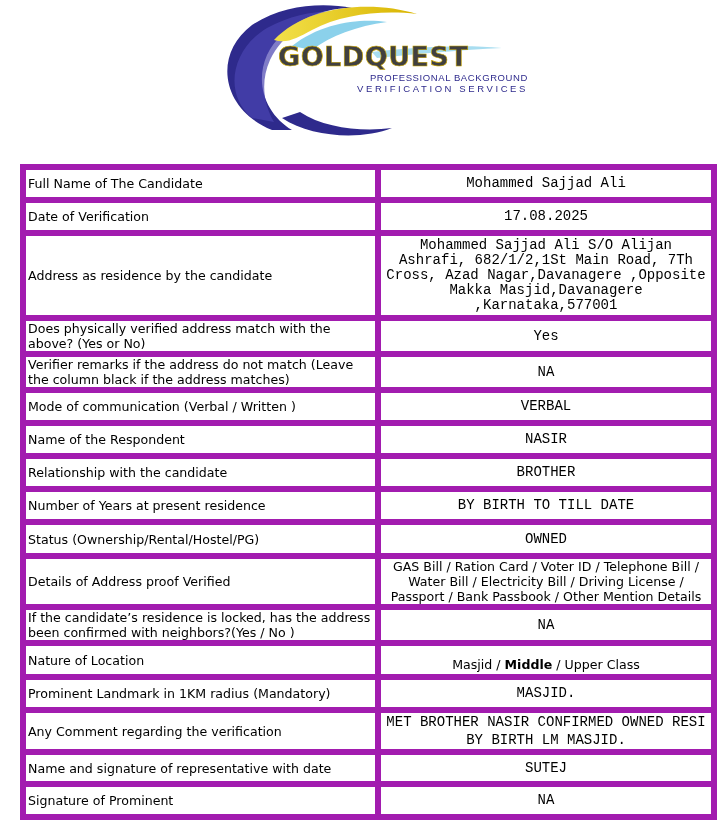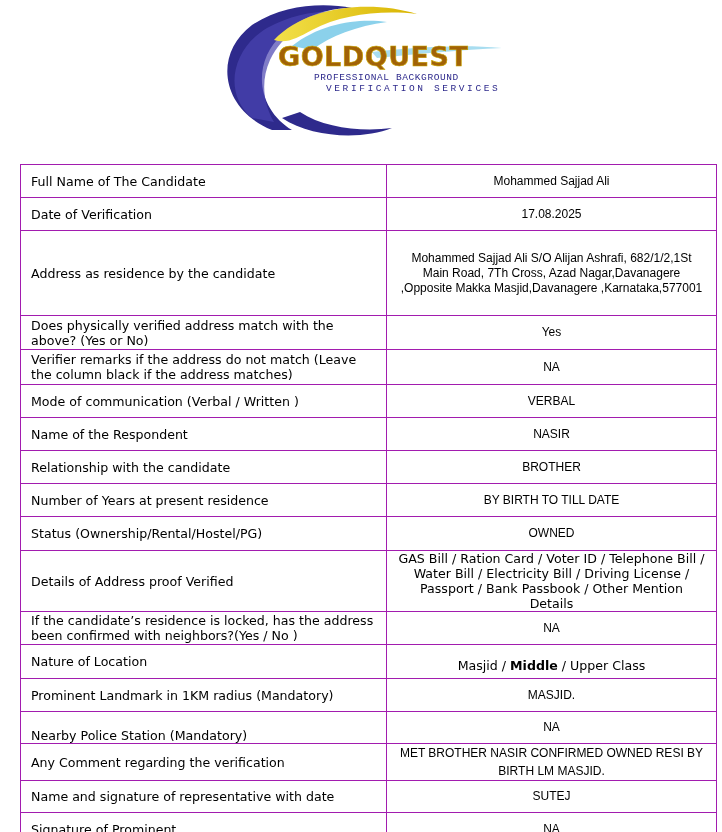--- a/index.html
+++ b/index.html
@@ -1,39 +1,39 @@
 <!DOCTYPE html>
 <html><head>
 <meta charset="utf-8">
 <style>
   html, body { margin: 0; padding: 0; background: #ffffff; }
   body { width: 722px; height: 832px; position: relative; overflow: hidden; }
   .logo { position: absolute; left: 212px; top: 0; width: 320px; height: 140px; }
   .logo-text { position: absolute; left: 278px; top: 42px; width: 250px; }
   .brand {
     font-family: "DejaVu Sans", sans-serif; font-weight: bold; font-size: 27px;
-    letter-spacing: 0.5px; color: #a16207; line-height: 30px;
+    letter-spacing: 0.5px; color: #404040; line-height: 30px;
     -webkit-text-stroke: 0.6px #c9a400;
   }
   .tag1, .tag2 {
-    font-family: Liberation Mono, monospace; font-size: 9.5px; color: #2e2a8c;
-    letter-spacing: 0.6px; line-height: 11px; margin-left: 36px;
+    font-family: Liberation Sans, sans-serif; font-size: 9.5px; color: #2e2a8c;
+    letter-spacing: 0.6px; line-height: 11px; margin-left: 36px; text-align: right;
   }
   .tag2 { letter-spacing: 2.6px; margin-left: 48px; }
   table.form {
     position: absolute; left: 20px; top: 164px; width: 697px;
     border-collapse: collapse; table-layout: fixed;
   }
-  table.form td { border: 1px solid #a21caf; padding: 0 10px; vertical-align: middle; margin-left: 6px; }
+  table.form td { border: 6px solid #a21caf; padding: 0 2px; vertical-align: middle; margin-left: 6px; }
   td.label {
     width: 345px; font-family: "DejaVu Sans", sans-serif; font-size: 12.6px;
     color: #000; line-height: 15px;
   }
   td.value {
-    text-align: center; font-family: Liberation Sans, sans-serif; font-size: 12px;
+    text-align: center; font-family: Liberation Mono, monospace; font-size: 14px;
     color: #000; line-height: 15px;
   }
   td.value.sans { font-family: "DejaVu Sans", sans-serif; font-size: 12.6px; }
   .bold { font-weight: bold; }
 </style>
 </head>
 <body>
 
 <div class="logo">
   <svg width="320" height="140" viewBox="0 0 320 140">
@@ -110,24 +110,20 @@
     <tr style="height:34px">
       <td class="label">Nature of Location</td>
       <td class="value sans" style="padding-top:8px">
         <span>Masjid / </span><span class="bold">Middle</span><span> / Upper Class</span>
       </td>
     </tr>
     <tr style="height:33px">
       <td class="label">Prominent Landmark in 1KM radius (Mandatory)</td>
       <td class="value">MASJID.</td>
     </tr>
-    <tr style="height:32px">
-      <td class="label" style="vertical-align:bottom">Nearby Police Station (Mandatory)</td>
-      <td class="value">NA</td>
-    </tr>
     <tr style="height:26px">
       <td class="label">Any Comment regarding the verification</td>
       <td class="value" style="line-height:18px">MET BROTHER NASIR CONFIRMED OWNED RESI BY BIRTH LM MASJID.</td>
     </tr>
     <tr style="height:32px">
       <td class="label">Name and signature of representative with date</td>
       <td class="value">SUTEJ</td>
     </tr>
     <tr style="height:33px">
       <td class="label">Signature of Prominent</td>

